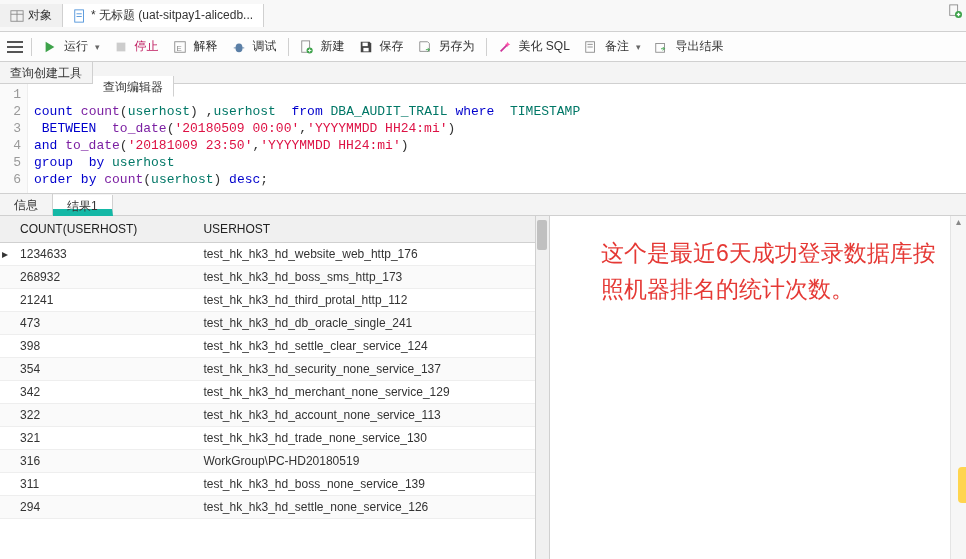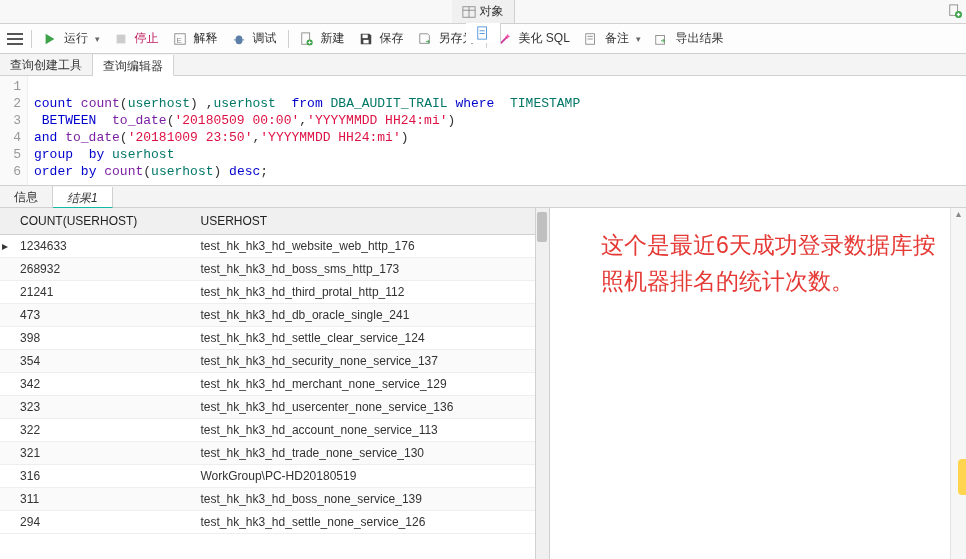--- a/index.html
+++ b/index.html
@@ -10,25 +10,24 @@
       color: #333;
       width: 966px;
       height: 559px;
       overflow: hidden;
       position: relative;
     }
     
     .filetabs {
       display: flex;
       align-items: center;
-      height: 24px;
+      height: 32px;
       border-bottom: 1px solid #d0d0d0;
       background: #f8f8f8;
       position: relative;
-      flex-direction: column;
     }
     .filetab {
       padding: 3px 10px;
       border-right: 1px solid #d0d0d0;
       display: flex;
       align-items: center;
       gap: 4px;
       cursor: default;
       background: #f0f0f0;
     }
@@ -86,21 +85,21 @@
     }
     .subtab {
       padding: 3px 10px;
       border-right: 1px solid #d0d0d0;
       cursor: default;
     }
     .subtab.active {
       background: #fff;
       border-bottom: 1px solid #fff;
       position: relative;
-      top: 1px;
+      top: 14px;
     }
     
     .editor {
       display: flex;
       height: 110px;
       border-bottom: 1px solid #d0d0d0;
       font-family: Consolas, "Courier New", monospace;
       font-size: 13px;
       line-height: 17px;
     }
@@ -127,24 +126,23 @@
       border-bottom: 1px solid #d0d0d0;
       background: #f4f4f4;
       height: 22px;
     }
     .restab {
       padding: 3px 14px;
       border-right: 1px solid #d0d0d0;
     }
     .restab.active {
       background: #fff;
-      border-bottom: 1px solid #14b8a6;
+      border-bottom: 7px solid #14b8a6;
       position: relative;
       top: 1px;
-      font-style: italic;
     }
     
     .results-area {
       display: flex;
       height: calc(559px - 24px - 30px - 22px - 110px - 22px);
       gap: 33px;
     }
     .grid-wrap {
       width: 550px;
       overflow: auto;
@@ -243,20 +241,21 @@
         <line x1="8" y1="2" x2="8" y2="14" stroke="#888"></line>
       </svg>
     <span>对象</span>
   </div>
   <div class="filetab active">
     <svg class="mini-icon" viewBox="0 0 16 16">
         <rect x="2" y="1" width="10" height="14" fill="none" stroke="#4a90d9"></rect>
         <rect x="4" y="5" width="6" height="1" fill="#4a90d9"></rect>
         <rect x="4" y="8" width="6" height="1" fill="#4a90d9"></rect>
       </svg>
+    <span>* 无标题 (uat-sitpay1-alicedb...</span>
   </div>
   <div class="new-sql-corner">
     <svg class="mini-icon" viewBox="0 0 16 16">
         <rect x="2" y="1" width="9" height="12" fill="none" stroke="#888"></rect>
         <circle cx="12" cy="12" r="4" fill="#3da24a"></circle>
         <line x1="12" y1="10" x2="12" y2="14" stroke="#fff" stroke-width="1.5"></line>
         <line x1="10" y1="12" x2="14" y2="12" stroke="#fff" stroke-width="1.5"></line>
       </svg>
   </div>
 </div>
@@ -416,25 +415,20 @@
             <td>354</td>
             <td>test_hk_hk3_hd_security_none_service_137</td>
           </tr>
           <tr>
             <td class="row-marker"></td>
             <td>342</td>
             <td>test_hk_hk3_hd_merchant_none_service_129</td>
           </tr>
           <tr>
             <td class="row-marker"></td>
-            <td>323</td>
-            <td>test_hk_hk3_hd_usercenter_none_service_136</td>
-          </tr>
-          <tr>
-            <td class="row-marker"></td>
             <td>322</td>
             <td>test_hk_hk3_hd_account_none_service_113</td>
           </tr>
           <tr>
             <td class="row-marker"></td>
             <td>321</td>
             <td>test_hk_hk3_hd_trade_none_service_130</td>
           </tr>
           <tr>
             <td class="row-marker"></td>

